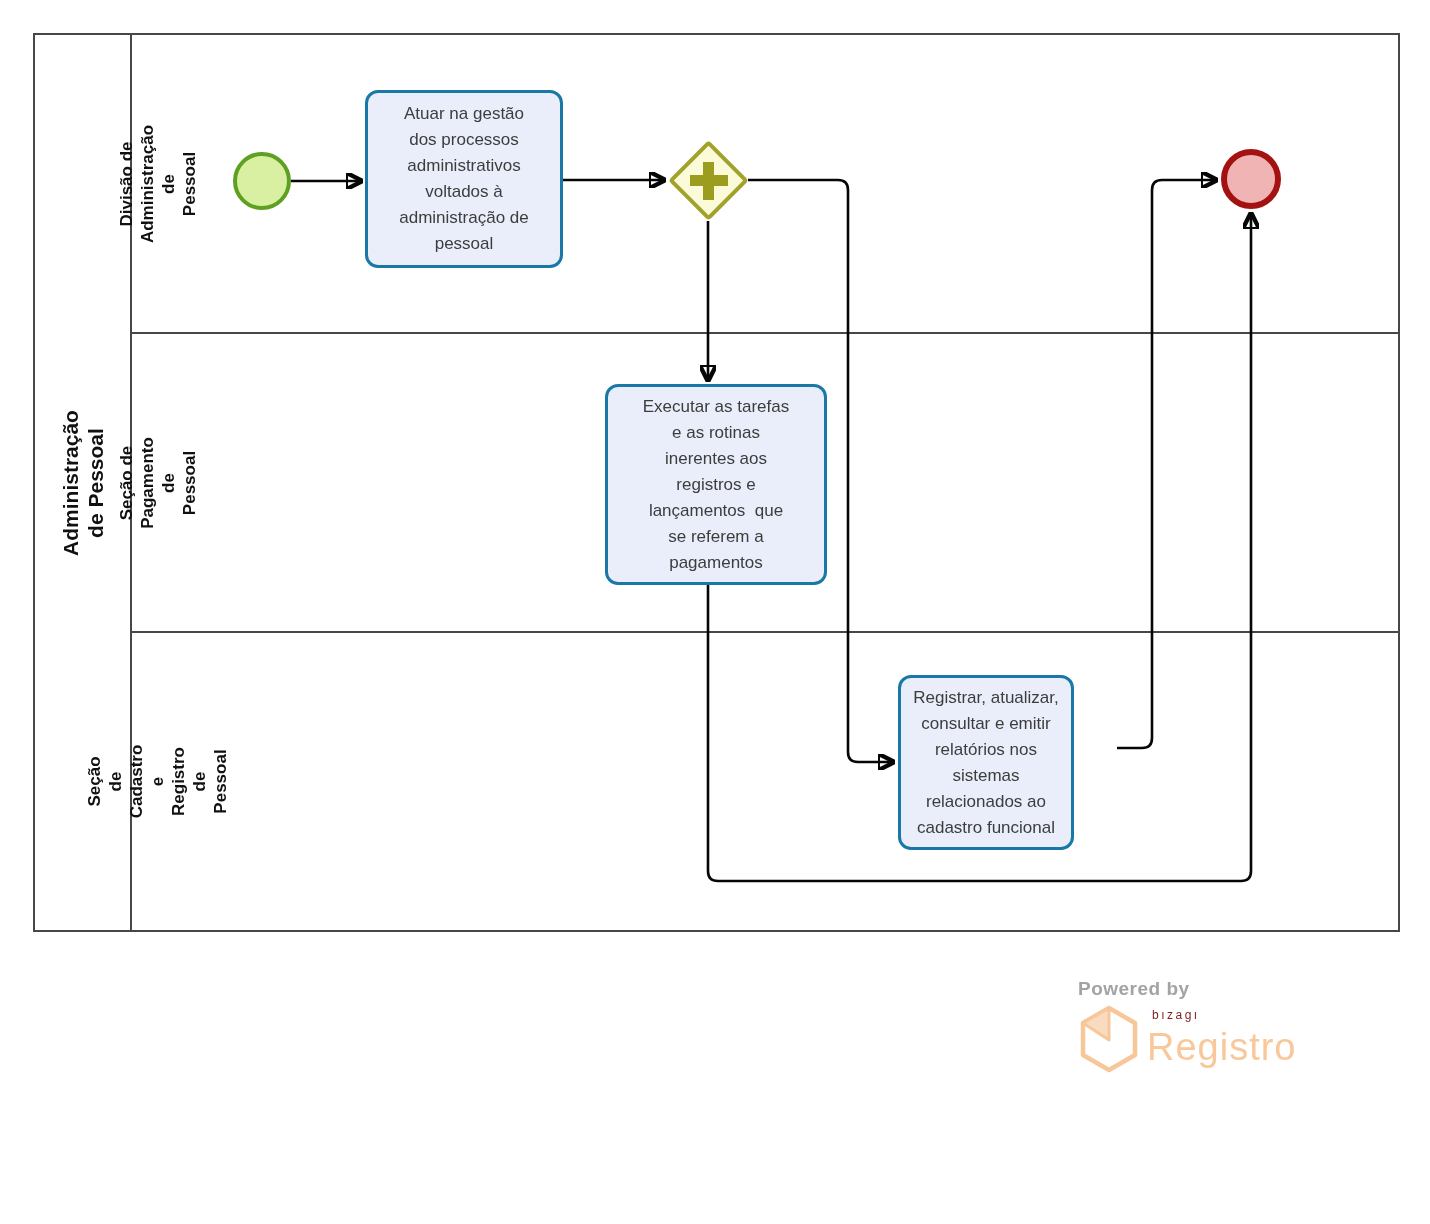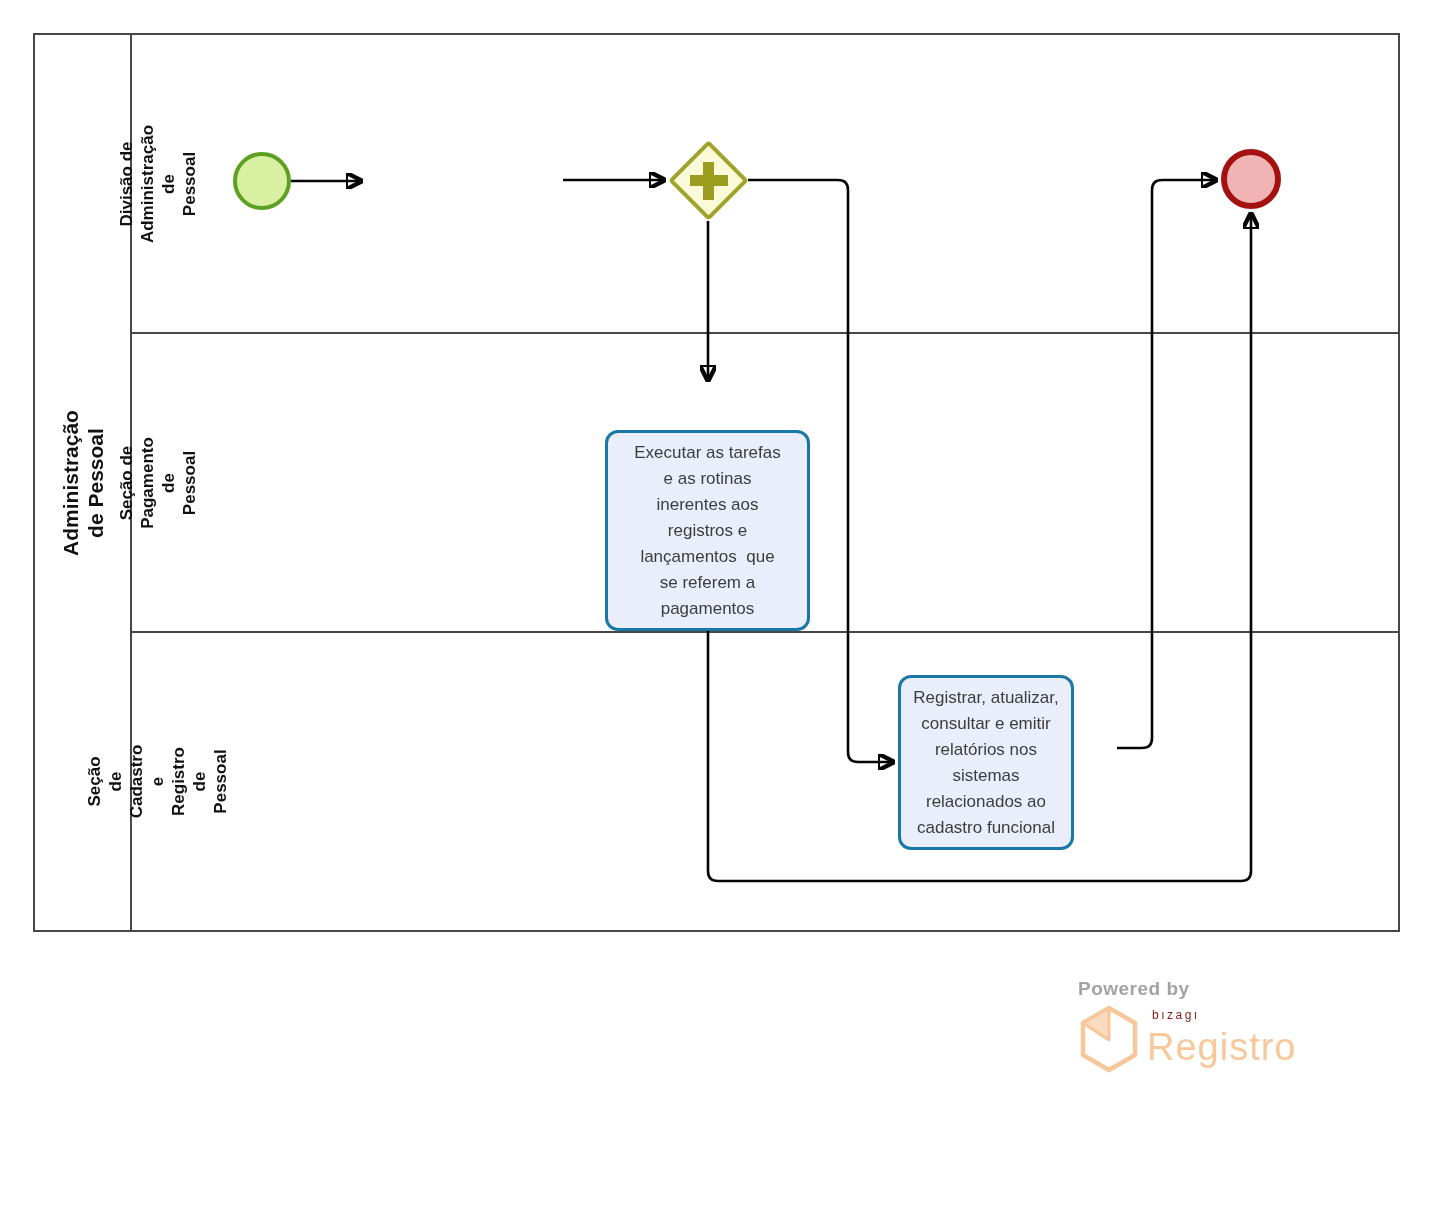--- a/index.html
+++ b/index.html
@@ -22,21 +22,21 @@
         display:flex;align-items:center;justify-content:center;overflow:visible;}
   .lane-title{transform:rotate(-90deg);white-space:pre-wrap;text-align:center;
         font-size:17px;font-weight:bold;color:#111;line-height:21px;width:285px;}
 
   
   .task{position:absolute;box-sizing:border-box;border:3px solid #1a78a6;border-radius:13px;
         background:#e9eefa;display:flex;align-items:center;justify-content:center;
         text-align:center;white-space:pre-wrap;font-size:17px;line-height:26px;color:#3d3d3d;
         padding:4px 6px;}
   .task.t1{left:365px;top:90px;width:198px;height:178px;}
-  .task.t2{left:605px;top:384px;width:205px;height:201px;margin-top:46px;}
+  .task.t2{left:605px;top:384px;width:222px;height:201px;}
   .task.t3{left:898px;top:675px;width:176px;height:175px;}
 
   .event{position:absolute;box-sizing:border-box;border-radius:50%;}
   .event.start{left:233px;top:152px;width:58px;height:58px;border:4px solid #5ea122;background:#d9f0a2;}
   .event.end{left:1221px;top:149px;width:60px;height:60px;border:6px solid #a31111;background:#f0b4b4;}
 
   .gateway{position:absolute;left:680px;top:152px;width:57px;height:57px;box-sizing:border-box;
         border:4px solid #a2a22a;background:#fbfbda;border-radius:4px;transform:rotate(45deg);}
   .gateway-inner{position:absolute;inset:0;transform:rotate(-45deg);}
   .gw-bar{position:absolute;background:#9c9c1e;}
@@ -96,20 +96,28 @@
     <path d="M 291 181 H 361" marker-end="url(#arrow)"></path>
     <path d="M 563 180 H 664" marker-end="url(#arrow)"></path>
     <path d="M 708 221 V 380" marker-end="url(#arrow)"></path>
     <path d="M 748 180 H 838 Q 848 180 848 190 V 752 Q 848 762 858 762 H 893" marker-end="url(#arrow)"></path>
     <path d="M 708 585 V 871 Q 708 881 718 881 H 1241 Q 1251 881 1251 871 V 214" marker-end="url(#arrow)"></path>
     <path d="M 1117 748 H 1142 Q 1152 748 1152 738 V 190 Q 1152 180 1162 180 H 1216" marker-end="url(#arrow)"></path>
   </svg>
 
   <div class="event start"></div>
 
+  <div class="task t1">
+    <span>Atuar na gestão
+dos processos
+administrativos
+voltados à
+administração de
+pessoal</span>
+  </div>
 
   <div class="gateway">
     <div class="gateway-inner">
       <div class="gw-bar h"></div>
       <div class="gw-bar v"></div>
     </div>
   </div>
 
   <div class="task t2">
     <span>Executar as tarefas

